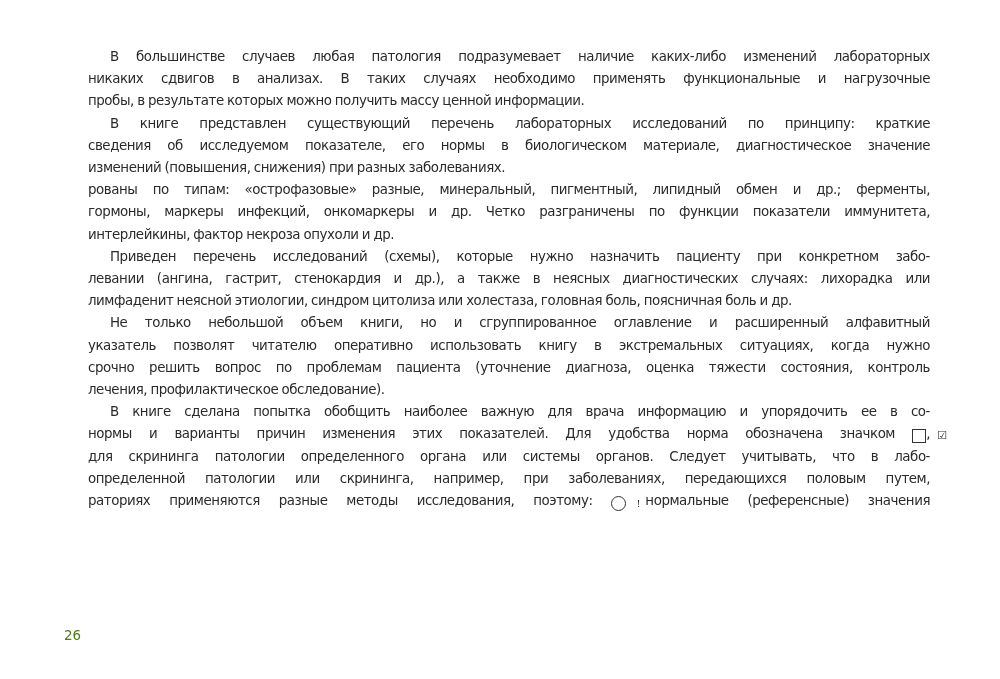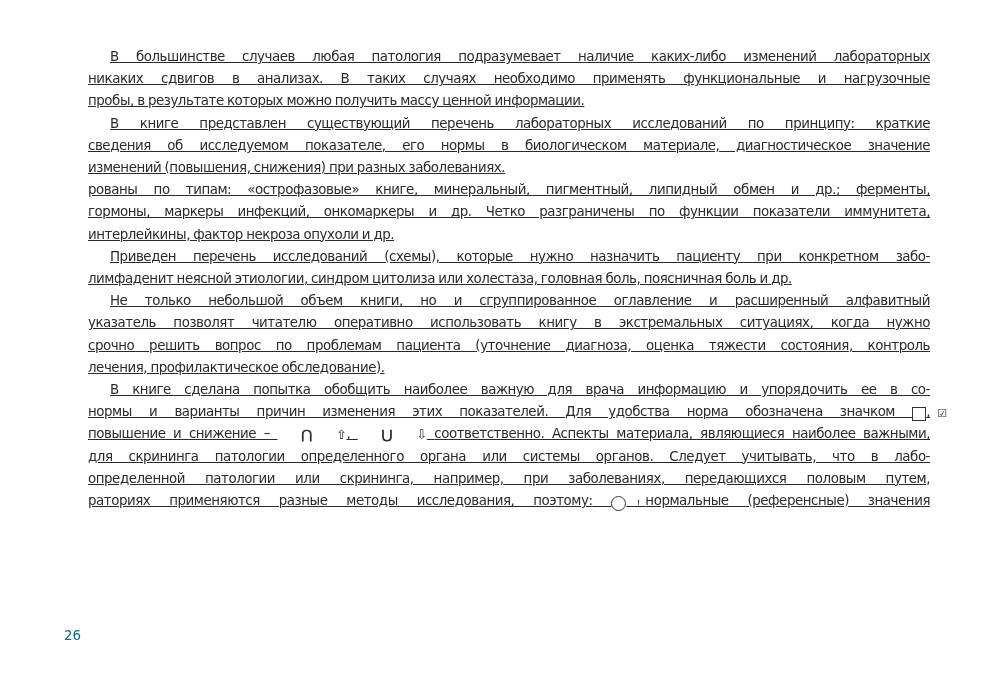--- a/index.html
+++ b/index.html
@@ -13,21 +13,20 @@
     position: relative;
     overflow: hidden;
     font-family: "DejaVu Sans", sans-serif;
     color: #2a2a2a;
   }
   .page {
     position: absolute;
     left: 64px;
     top: 46px;
     width: 866px;
-    text-decoration: underline;
   }
   .para {
     margin: 0;
     font-size: 13.4px;
     line-height: 22.2px;
     text-align: justify;
     text-align-last: left;
     text-indent: 24px;
     letter-spacing: -0.45px;
     word-spacing: -0.5px;
@@ -65,62 +64,62 @@
     font-size: 11px;
     line-height: 12px;
     text-align: center;
     vertical-align: -1px;
   }
   .page-number {
     position: absolute;
     left: 64px;
     top: 628px;
     font-size: 13.4px;
-    color: #0369a1;
+    color: #4d7c0f;
   }
 </style>
 </head>
 <body>
 
 <div class="page">
 
   <p class="para">
     <span class="line first">В большинстве случаев любая патология подразумевает наличие каких-либо изменений лабораторных</span>
     <span class="line">никаких сдвигов в анализах. В таких случаях необходимо применять функциональные и нагрузочные</span>
     <span class="line last">пробы, в результате которых можно получить массу ценной информации.</span>
   </p>
 
   <p class="para">
     <span class="line first">В книге представлен существующий перечень лабораторных исследований по принципу: краткие</span>
     <span class="line">сведения об исследуемом показателе, его нормы в биологическом материале, диагностическое значение</span>
     <span class="line last">изменений (повышения, снижения) при разных заболеваниях.</span>
   </p>
 
   <p class="para">
-    <span class="line">рованы по типам: «острофазовые» книге, минеральный, пигментный, липидный обмен и др.; ферменты,</span>
+    <span class="line">рованы по типам: «острофазовые» разные, минеральный, пигментный, липидный обмен и др.; ферменты,</span>
     <span class="line">гормоны, маркеры инфекций, онкомаркеры и др. Четко разграничены по функции показатели иммунитета,</span>
     <span class="line last">интерлейкины, фактор некроза опухоли и др.</span>
   </p>
 
   <p class="para">
     <span class="line first">Приведен перечень исследований (схемы), которые нужно назначить пациенту при конкретном забо-</span>
+    <span class="line">левании (ангина, гастрит, стенокардия и др.), а также в неясных диагностических случаях: лихорадка или</span>
     <span class="line last">лимфаденит неясной этиологии, синдром цитолиза или холестаза, головная боль, поясничная боль и др.</span>
   </p>
 
   <p class="para">
     <span class="line first">Не только небольшой объем книги, но и сгруппированное оглавление и расширенный алфавитный</span>
     <span class="line">указатель позволят читателю оперативно использовать книгу в экстремальных ситуациях, когда нужно</span>
     <span class="line">срочно решить вопрос по проблемам пациента (уточнение диагноза, оценка тяжести состояния, контроль</span>
     <span class="line last">лечения, профилактическое обследование).</span>
   </p>
 
   <p class="para">
     <span class="line first">В книге сделана попытка обобщить наиболее важную для врача информацию и упорядочить ее в со-</span>
     <span class="line"><span>нормы и варианты причин изменения этих показателей. Для удобства норма обозначена значком</span> <span class="chk">☑</span>,</span>
-    <span class="line"><span>повышение и снижение –</span> <span class="sym bold">⋂</span><span class="sym">⇧</span>, <span class="sym bold">⋃</span><span class="sym">⇩</span> <span>соответственно. Аспекты материала, являющиеся наиболее важными,</span></span>
     <span class="line">для скрининга патологии определенного органа или системы органов. Следует учитывать, что в лабо-</span>
     <span class="line">определенной патологии или скрининга, например, при заболеваниях, передающихся половым путем,</span>
     <span class="line"><span>раториях применяются разные методы исследования, поэтому:</span> <span class="circ">!</span> <span>нормальные (референсные) значения</span></span>
   </p>
 
 </div>
 
 <div class="page-number">26</div>
 
 </body></html>

